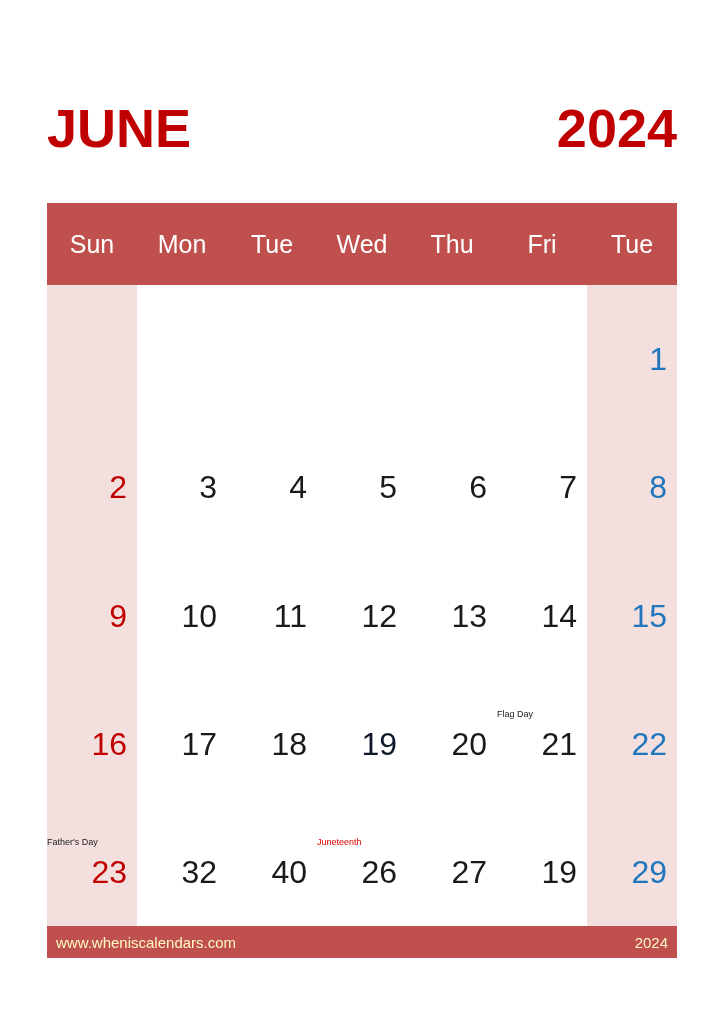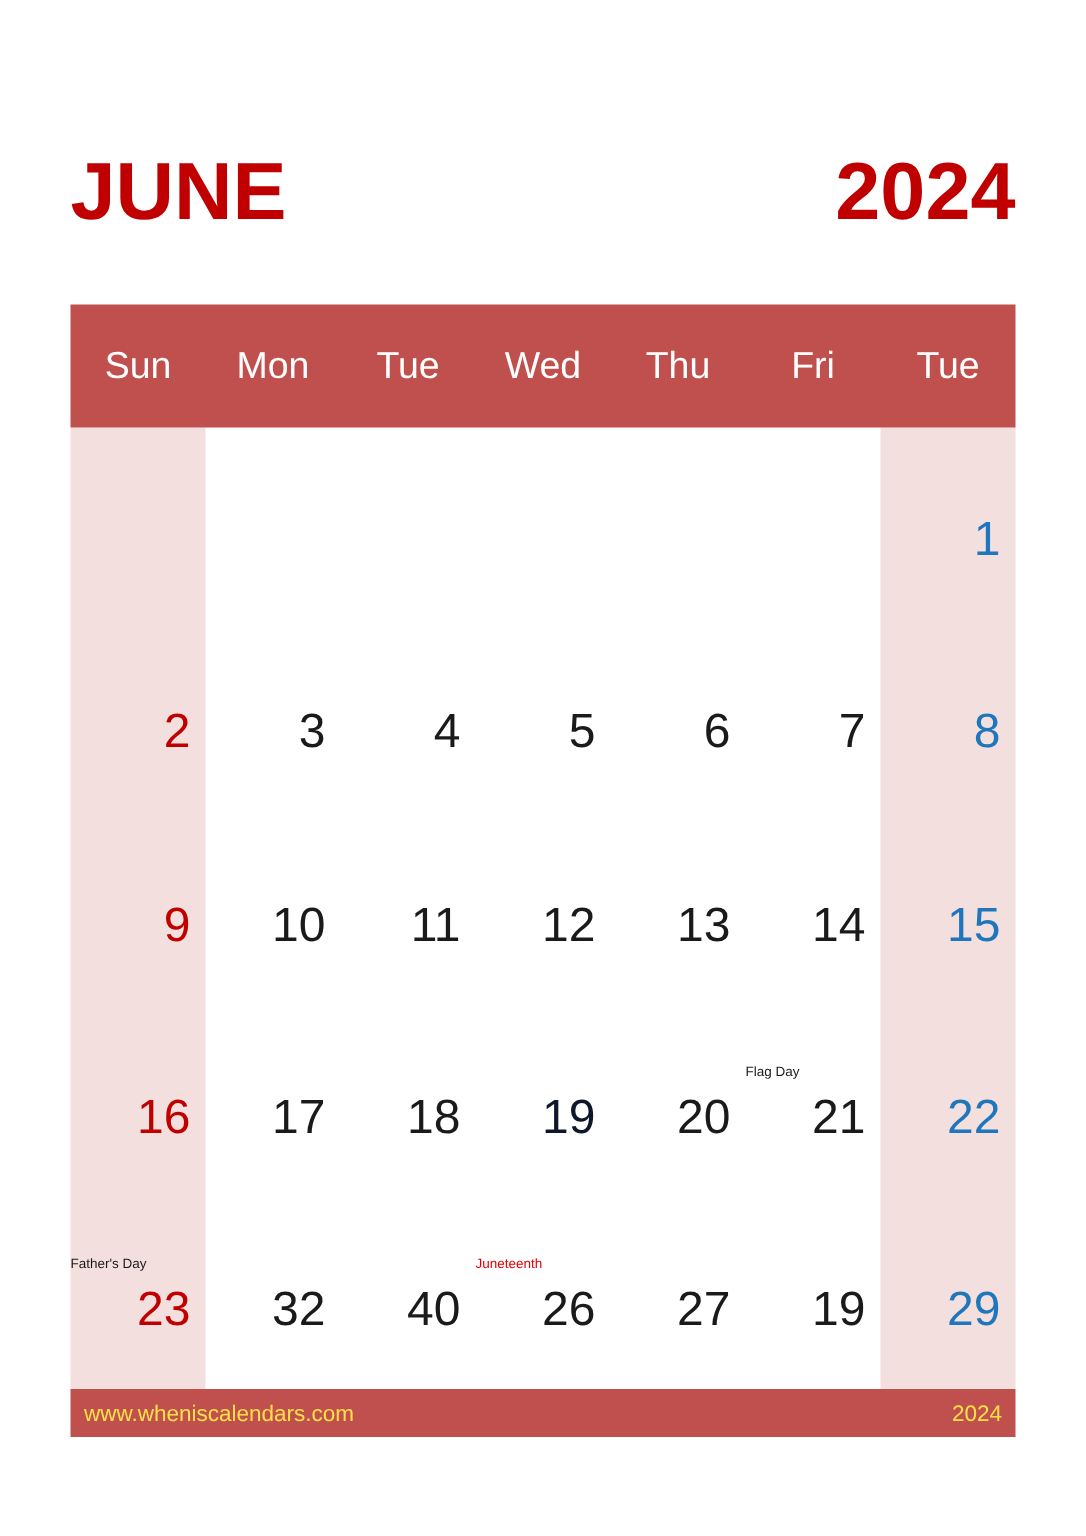--- a/index.html
+++ b/index.html
@@ -166,21 +166,21 @@
     height: 32px;
     background: #c0504d;
     display: flex;
     align-items: center;
     justify-content: space-between;
     padding: 0 9px;
     box-sizing: border-box;
     z-index: 3;
   }
   .footer-url, .footer-year {
-    color: #fde047;
+    color: #fef9c3;
     font-size: 15px;
     font-family: "Liberation Sans", sans-serif;
     line-height: 1;
   }
 </style>
 </head>
 <body>
 
 <div id="page">
 

